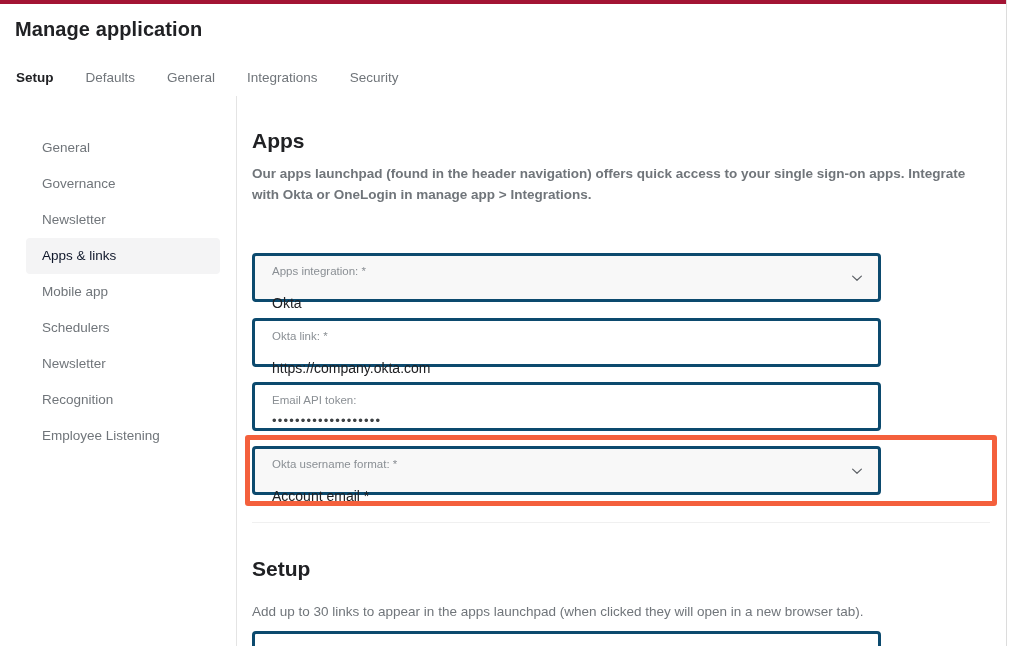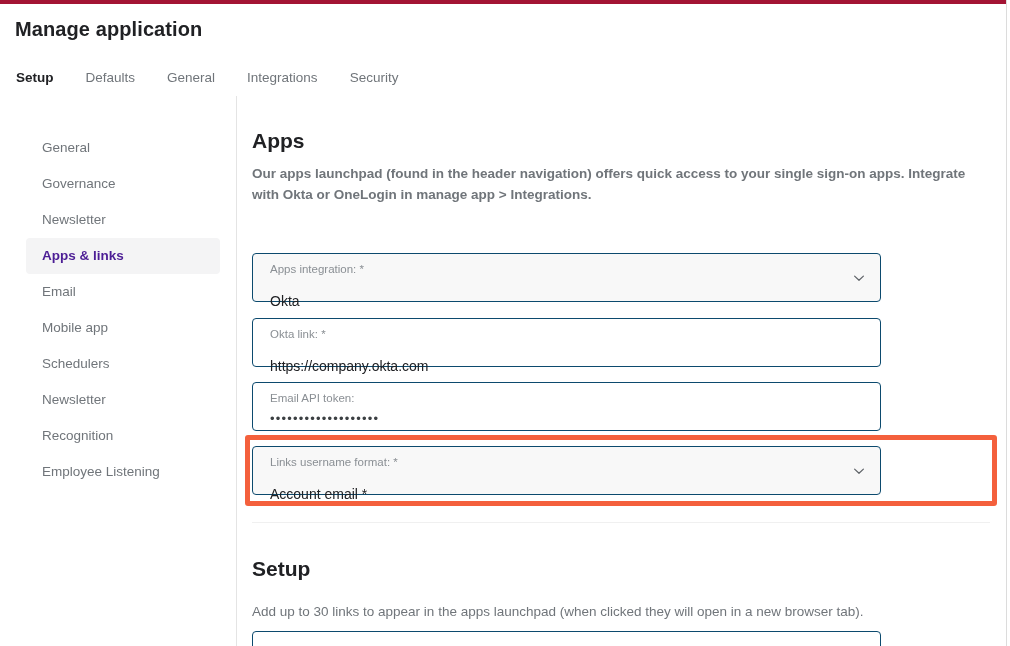--- a/index.html
+++ b/index.html
@@ -138,22 +138,22 @@
     padding: 10px 16px;
     font-size: 13.5px;
     color: #70757a;
     border-radius: 4px;
     line-height: 16px;
     cursor: pointer;
     white-space: nowrap;
   }
   .nav-item.active {
     background: #f4f4f5;
-    color: #4c1d95;
-    font-weight: bold;
+    color: #0f172a;
+    font-weight: normal;
   }
 
   
   .main {
     position: absolute;
     left: 237px;
     top: 96px;
     width: 769px;
     height: 550px;
     background: #ffffff;
@@ -173,21 +173,21 @@
     font-size: 13.5px;
     color: #70757a;
     line-height: 21px;
   }
 
   
   .field {
     position: absolute;
     left: 15px;
     width: 629px;
-    border: 1px solid #0c4a6e;
+    border: 3px solid #0c4a6e;
     border-radius: 4px;
     background: #ffffff;
   }
   .field.select {
     background: #f8f8f8;
   }
   .field-label {
     position: absolute;
     left: 17px;
     top: 8px;
@@ -263,21 +263,20 @@
 
     <div class="header-rule"></div>
   </div>
 
   <div class="sidebar">
     <div class="nav-list">
       <div class="nav-item">General</div>
       <div class="nav-item">Governance</div>
       <div class="nav-item">Newsletter</div>
       <div class="nav-item active">Apps &amp; links</div>
-      <div class="nav-item">Email</div>
       <div class="nav-item">Mobile app</div>
       <div class="nav-item">Schedulers</div>
       <div class="nav-item">Newsletter</div>
       <div class="nav-item">Recognition</div>
       <div class="nav-item">Employee Listening</div>
     </div>
   </div>
   <div class="sidebar-divider"></div>
 
   <div class="main">
@@ -300,21 +299,21 @@
       <span class="field-label">Okta link: *</span>
       <span class="field-value">https://company.okta.com</span>
     </div>
 
     <div class="field" style="top:286px; height:49px;">
       <span class="field-label">Email API token:</span>
       <span class="field-value dots">•••••••••••••••••••</span>
     </div>
 
     <div class="field select" style="top:350px; height:49px;">
-      <span class="field-label">Links username format: *</span>
+      <span class="field-label">Okta username format: *</span>
       <span class="field-value">Account email *</span>
       <span class="chevron">
         <svg width="14" height="14" viewBox="0 0 14 14" aria-hidden="true">
           <path d="M2.6 5.1 L7 9.3 L11.4 5.1" fill="none" stroke="#5f6368" stroke-width="1.2" stroke-linecap="round" stroke-linejoin="round"></path>
         </svg>
       </span>
     </div>
 
     <div class="highlight-box" style="top:339px; height:71px;"></div>
 

